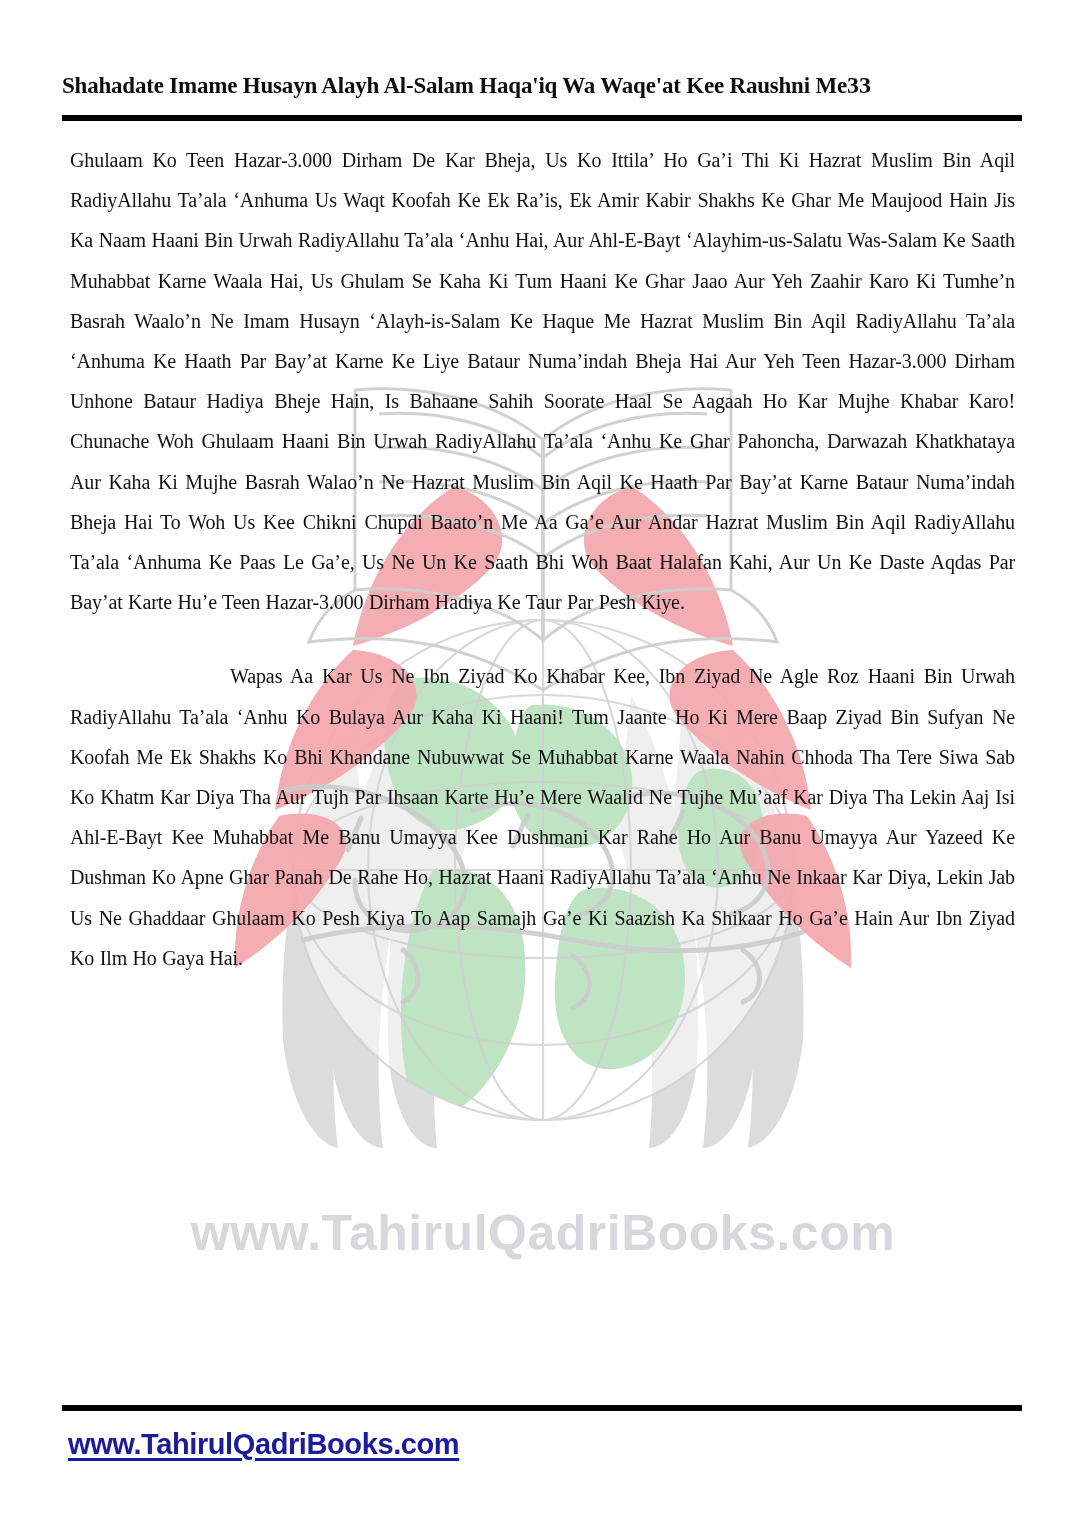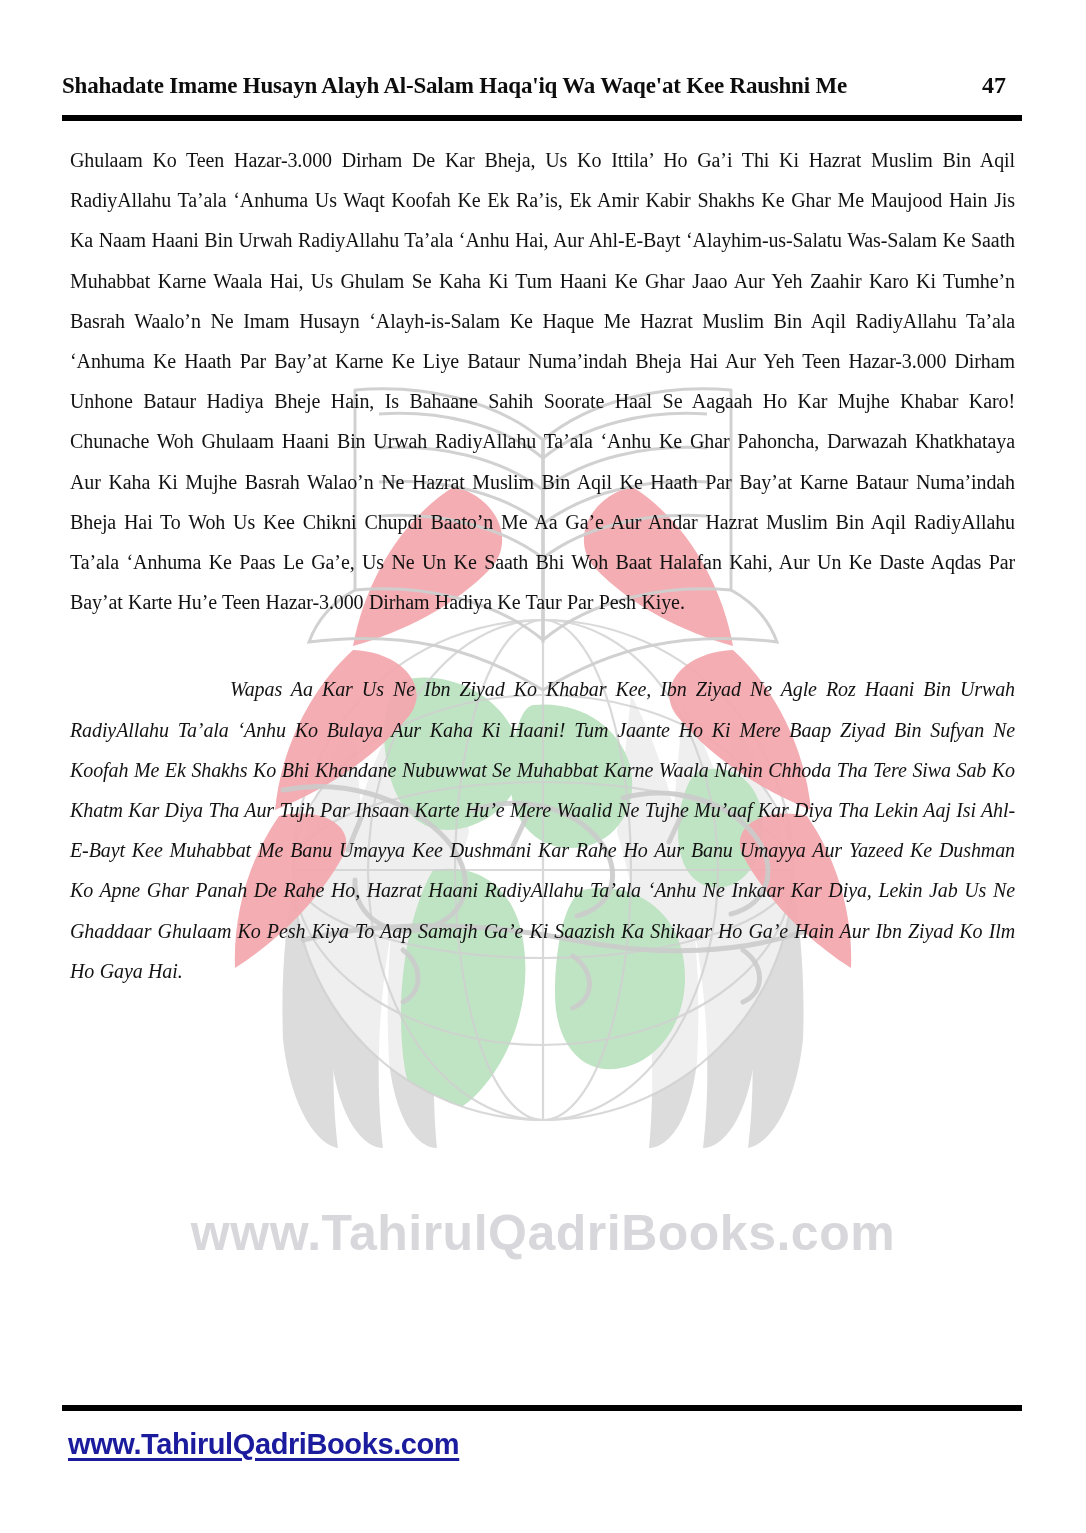--- a/index.html
+++ b/index.html
@@ -52,21 +52,21 @@
   }
 
   
   .header {
     position: absolute;
     left: 62px;
     top: 72px;
     width: 960px;
     display: flex;
     align-items: baseline;
-    justify-content: space-between;
+    justify-content: flex-start;
     z-index: 3;
   }
   .header-title {
     font-family: "Liberation Serif", "DejaVu Serif", serif;
     font-size: 23px;
     font-weight: bold;
     color: #0d0d0d;
     letter-spacing: -0.2px;
     white-space: nowrap;
   }
@@ -100,22 +100,21 @@
     text-align: justify;
     text-align-last: left;
     font-family: "Liberation Serif", "DejaVu Serif", serif;
     font-size: 20px;
     line-height: 40.2px;
     color: #121212;
     letter-spacing: -0.1px;
     word-spacing: 0.5px;
   }
   .para + .para {
-    margin-top: 47px;
-    font-style: italic;
+    margin-top: 34px;
   }
   .para.indented {
     text-indent: 160px;
   }
 
   
   .rule-bottom {
     position: absolute;
     left: 62px;
     top: 1405px;
@@ -217,21 +216,21 @@
         <path d="M470 706 C492 722 492 748 470 758"></path>
         <path d="M640 700 C662 716 662 742 640 752"></path>
       </g>
     </svg>
 
     <div class="wm-url">www.TahirulQadriBooks.com</div>
   </div>
 
   <div class="header">
     <div class="header-title">Shahadate Imame Husayn Alayh Al-Salam Haqa'iq Wa Waqe'at Kee Raushni Me</div>
-    <div class="header-page">47</div>
+    <div class="header-page">33</div>
   </div>
   <div class="rule-top"></div>
 
   <div class="content">
     <p class="para">Ghulaam Ko Teen Hazar-3.000 Dirham De Kar Bheja, Us Ko Ittila’ Ho Ga’i Thi Ki Hazrat Muslim Bin Aqil RadiyAllahu Ta’ala ‘Anhuma Us Waqt Koofah Ke Ek Ra’is, Ek Amir Kabir Shakhs Ke Ghar Me Maujood Hain Jis Ka Naam Haani Bin Urwah RadiyAllahu Ta’ala ‘Anhu Hai, Aur Ahl-E-Bayt ‘Alayhim-us-Salatu Was-Salam Ke Saath Muhabbat Karne Waala Hai, Us Ghulam Se Kaha Ki Tum Haani Ke Ghar Jaao Aur Yeh Zaahir Karo Ki Tumhe’n Basrah Waalo’n Ne Imam Husayn ‘Alayh-is-Salam Ke Haque Me Hazrat Muslim Bin Aqil RadiyAllahu Ta’ala ‘Anhuma Ke Haath Par Bay’at Karne Ke Liye Bataur Numa’indah Bheja Hai Aur Yeh Teen Hazar-3.000 Dirham Unhone Bataur Hadiya Bheje Hain, Is Bahaane Sahih Soorate Haal Se Aagaah Ho Kar Mujhe Khabar Karo! Chunache Woh Ghulaam Haani Bin Urwah RadiyAllahu Ta’ala ‘Anhu Ke Ghar Pahoncha, Darwazah Khatkhataya Aur Kaha Ki Mujhe Basrah Walao’n Ne Hazrat Muslim Bin Aqil Ke Haath Par Bay’at Karne Bataur Numa’indah Bheja Hai To Woh Us Kee Chikni Chupdi Baato’n Me Aa Ga’e Aur Andar Hazrat Muslim Bin Aqil RadiyAllahu Ta’ala ‘Anhuma Ke Paas Le Ga’e, Us Ne Un Ke Saath Bhi Woh Baat Halafan Kahi, Aur Un Ke Daste Aqdas Par Bay’at Karte Hu’e Teen Hazar-3.000 Dirham Hadiya Ke Taur Par Pesh Kiye.</p>
     <p class="para indented">Wapas Aa Kar Us Ne Ibn Ziyad Ko Khabar Kee, Ibn Ziyad Ne Agle Roz Haani Bin Urwah RadiyAllahu Ta’ala ‘Anhu Ko Bulaya Aur Kaha Ki Haani! Tum Jaante Ho Ki Mere Baap Ziyad Bin Sufyan Ne Koofah Me Ek Shakhs Ko Bhi Khandane Nubuwwat Se Muhabbat Karne Waala Nahin Chhoda Tha Tere Siwa Sab Ko Khatm Kar Diya Tha Aur Tujh Par Ihsaan Karte Hu’e Mere Waalid Ne Tujhe Mu’aaf Kar Diya Tha Lekin Aaj Isi Ahl-E-Bayt Kee Muhabbat Me Banu Umayya Kee Dushmani Kar Rahe Ho Aur Banu Umayya Aur Yazeed Ke Dushman Ko Apne Ghar Panah De Rahe Ho, Hazrat Haani RadiyAllahu Ta’ala ‘Anhu Ne Inkaar Kar Diya, Lekin Jab Us Ne Ghaddaar Ghulaam Ko Pesh Kiya To Aap Samajh Ga’e Ki Saazish Ka Shikaar Ho Ga’e Hain Aur Ibn Ziyad Ko Ilm Ho Gaya Hai.</p>
   </div>
 
   <div class="rule-bottom"></div>
   <a class="footer-link" href="#">www.TahirulQadriBooks.com</a>

